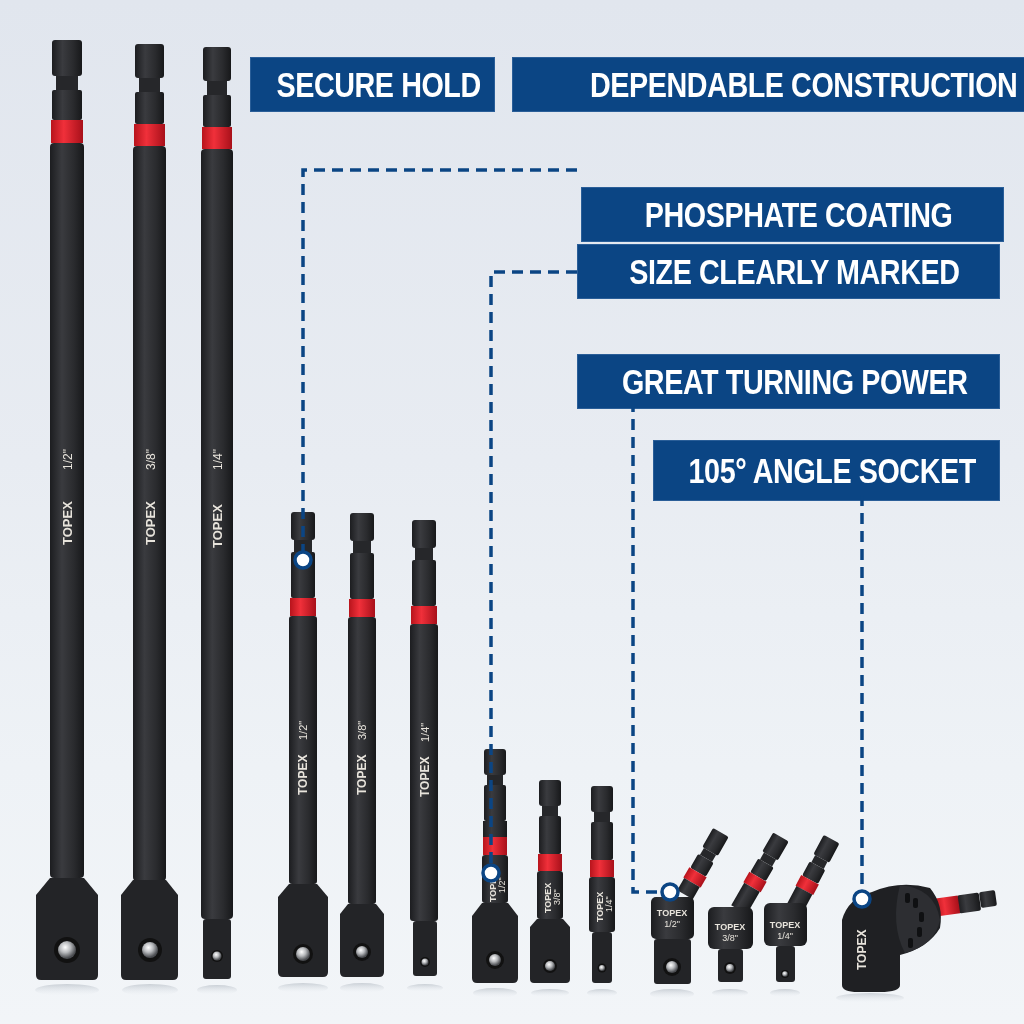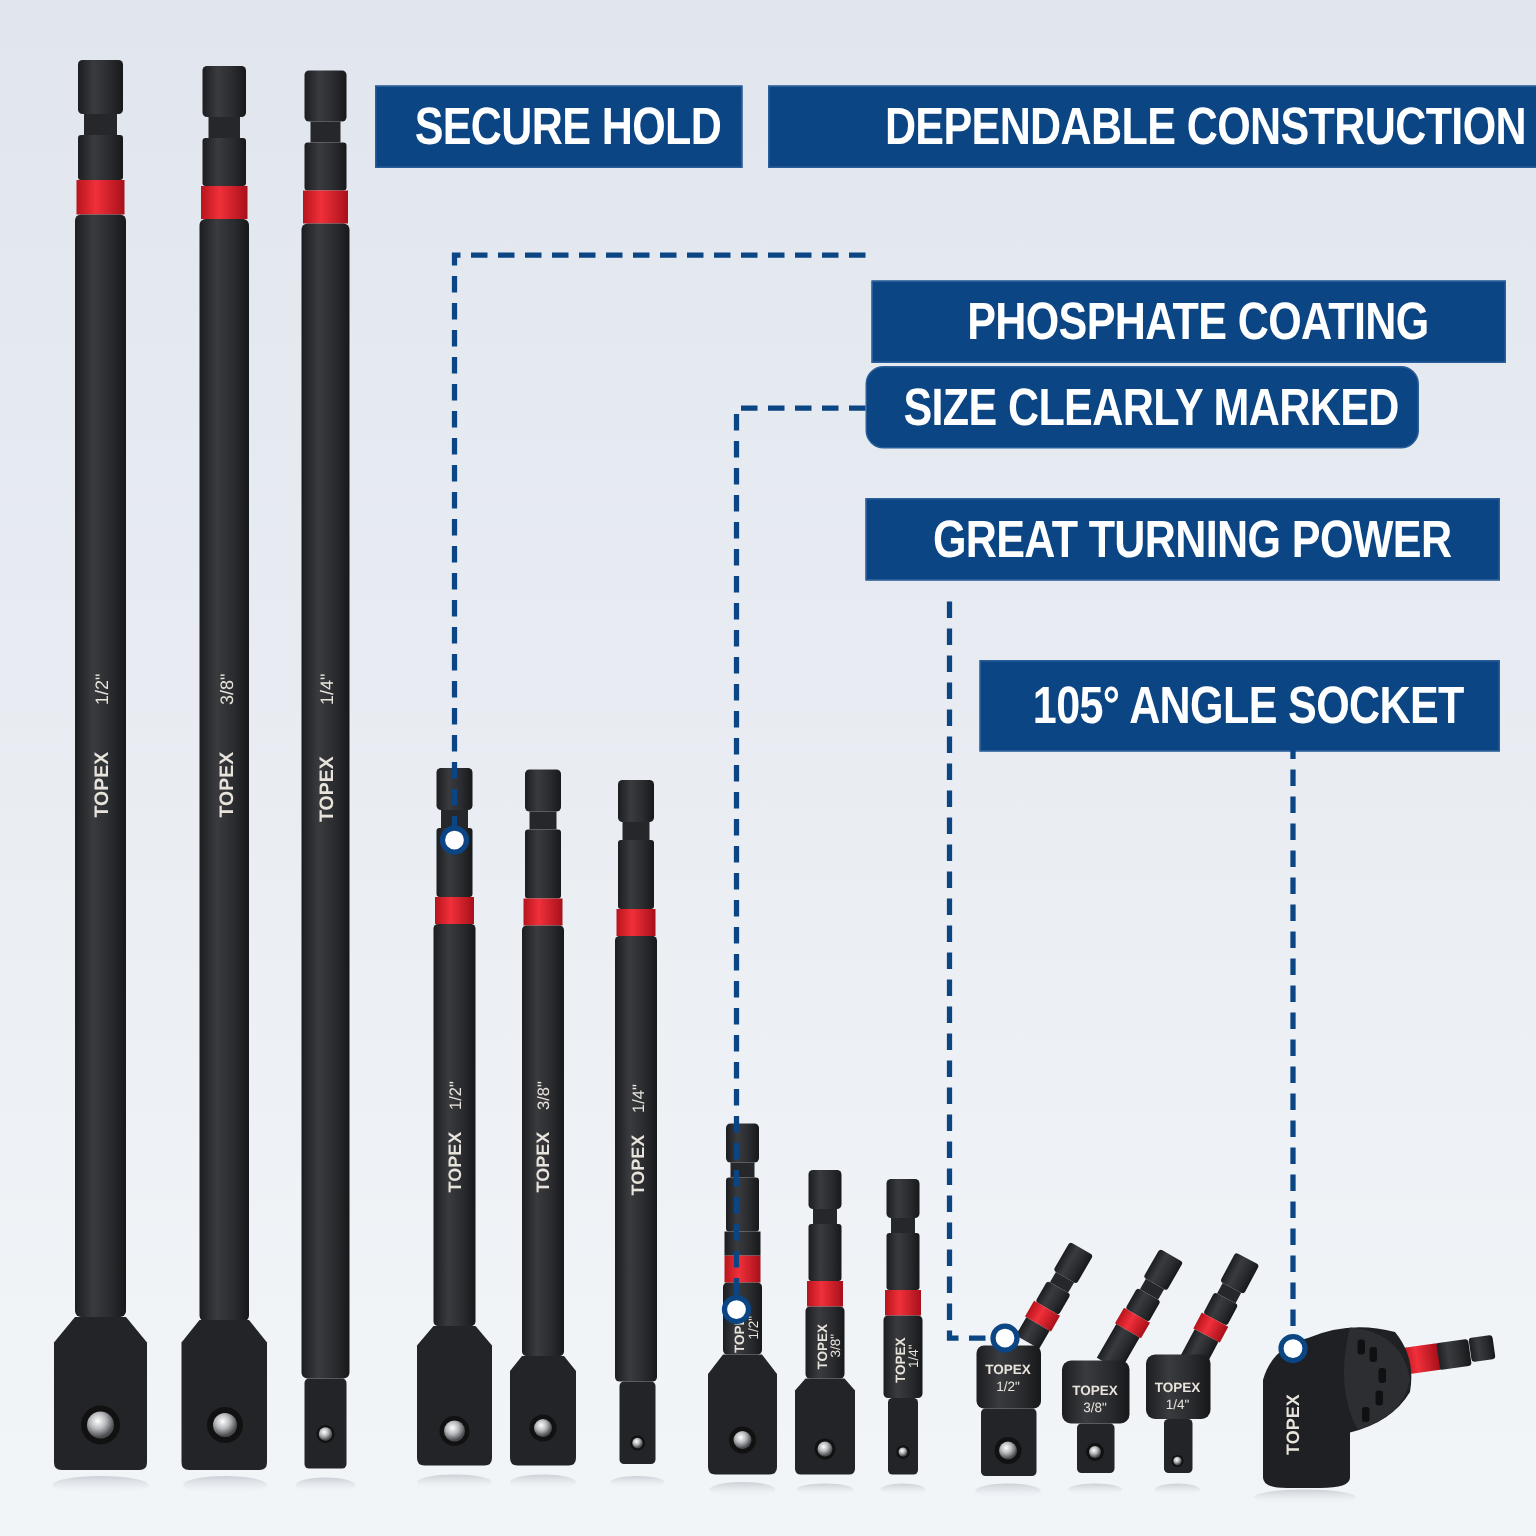--- a/index.html
+++ b/index.html
@@ -18,24 +18,24 @@
 
 <div class="label" style="left:250px;top:57px;width:245px;height:55px;">
     <span>SECURE HOLD</span>
   </div>
 <div class="label" style="left:512px;top:57px;width:572px;height:55px;">
     <span>DEPENDABLE CONSTRUCTION</span>
   </div>
 <div class="label" style="left:581px;top:143px;width:423px;height:55px;margin-top:44px;">
     <span>PHOSPHATE COATING</span>
   </div>
-<div class="label" style="left:577px;top:244px;width:369px;height:55px;border-radius:12px;">
+<div class="label" style="left:577px;top:244px;width:423px;height:55px;">
     <span>SIZE CLEARLY MARKED</span>
   </div>
-<div class="label" style="left:577px;top:332px;width:423px;height:55px;">
+<div class="label" style="left:577px;top:354px;width:423px;height:55px;">
     <span>GREAT TURNING POWER</span>
   </div>
 <div class="label" style="left:653px;top:440px;width:347px;height:61px;">
     <span>105° ANGLE SOCKET</span>
   </div>
 
 <svg width="1024" height="1024" viewBox="0 0 1024 1024">
   <defs>
     <linearGradient id="shaft" x1="0" x2="1" y1="0" y2="0">
       <stop offset="0" stop-color="#1c1d20"></stop>

